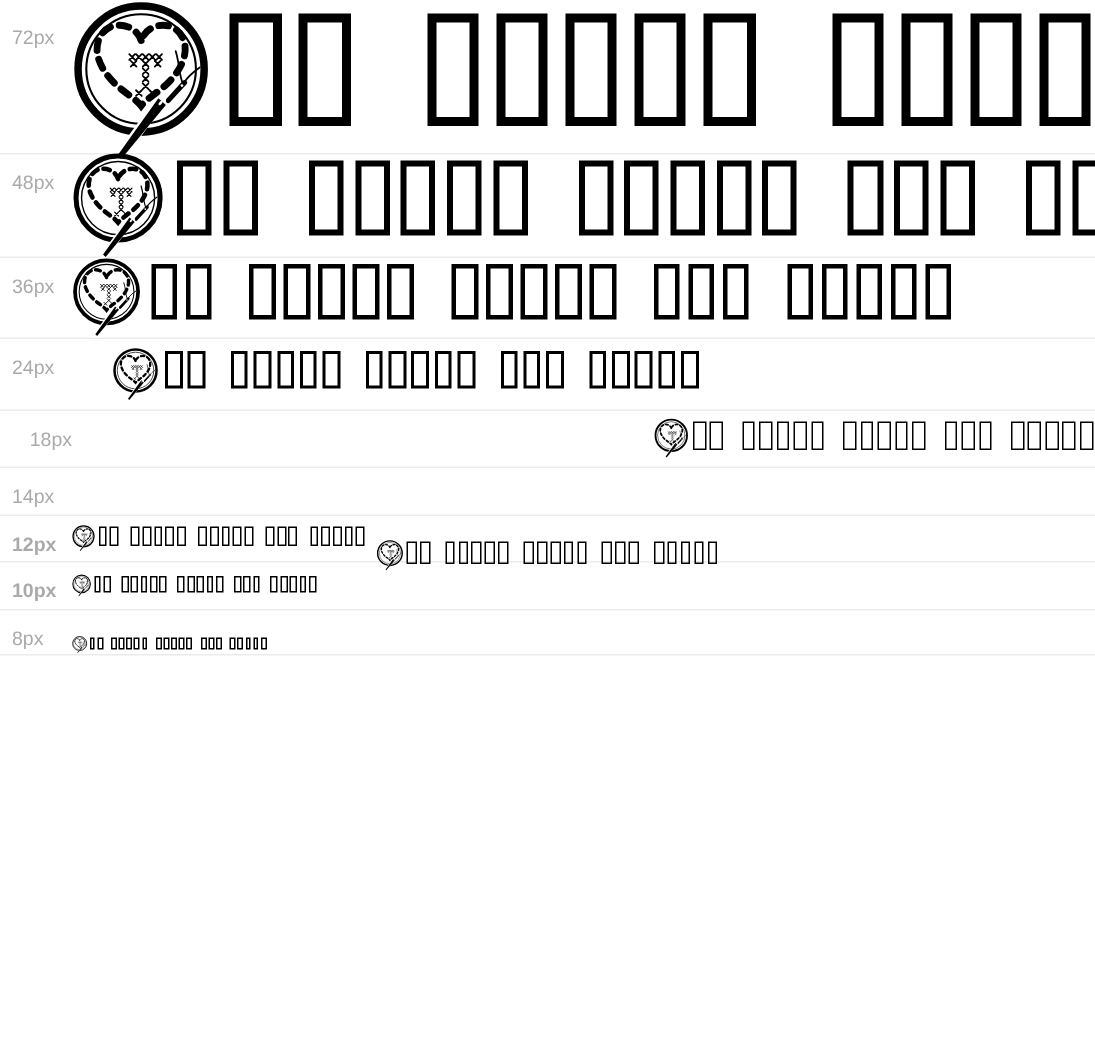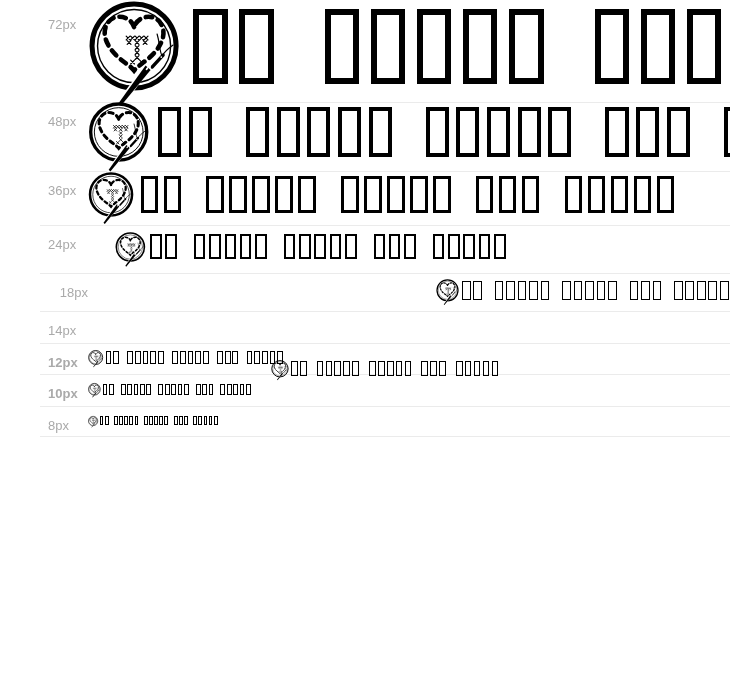--- a/index.html
+++ b/index.html
@@ -3,21 +3,21 @@
 <meta charset="utf-8">
 <style>
   html, body { margin: 0; padding: 0; }
   body {
     width: 730px; height: 700px;
     background: var(--bg, #fff);
     font-family: "Liberation Sans", sans-serif;
     overflow: hidden;
   }
   .stage { width: 730px; height: 700px; overflow: hidden; position: relative; background: var(--bg, #fff); }
-  .rows { margin-top: 6px; padding-left: 40px; }
+  .rows { margin-top: 6px; }
   .row {
     display: flex;
     align-items: center;
     box-sizing: border-box;
     border-bottom: 1px solid var(--divider, #ebebeb);
     overflow: visible;
   }
   .size-label {
     flex: 0 0 48px;
     box-sizing: border-box;
@@ -332,21 +332,21 @@
 
     <path d="M75,54 L64,66" stroke="currentColor" stroke-width="3.4" stroke-linecap="round" fill="none"></path>
     <circle cx="73.2" cy="56" r="0.9" fill="#fff"></circle>
 
     <path d="M59,66 L32,103" stroke="#fff" stroke-width="7" stroke-linecap="round" fill="none"></path>
     <polygon points="57.5,64.5 62.5,69 33.5,104 31,101.5" fill="currentColor"></polygon>
     <ellipse cx="59" cy="67.5" rx="0.9" ry="1.9" fill="#fff" transform="rotate(40 59 67.5)"></ellipse>
   </svg><span class="bx"></span><span class="bx"></span><span class="sp"></span><span class="bx"></span><span class="bx"></span><span class="bx"></span><span class="bx"></span><span class="bx"></span><span class="sp"></span><span class="bx"></span><span class="bx"></span><span class="bx"></span><span class="bx"></span><span class="bx"></span><span class="sp"></span><span class="bx"></span><span class="bx"></span><span class="bx"></span><span class="sp"></span><span class="bx"></span><span class="bx"></span><span class="bx"></span><span class="bx"></span><span class="bx"></span></div>
   </div>
 
-  <div class="row" style="height: 30px;">
+  <div class="row" style="height: 30px; align-items: flex-end;">
     <div class="size-label">8px</div>
     <div class="sample" style="font-size: 8px;"><svg viewBox="0 0 92 105" xmlns="http://www.w3.org/2000/svg" class="glyph">
 
     <circle cx="46" cy="45" r="42" fill="none" stroke="currentColor" stroke-width="5"></circle>
     <circle cx="46" cy="45" r="36.5" fill="none" stroke="currentColor" stroke-width="1.4"></circle>
 
     <path d="M46,26 C42,14 25,12 19,23 C12,35 22,49 30,56 C36,61.5 42,64.5 46,69.5 C50,64.5 56,61.5 62,56 C70,49 80,35 73,23 C67,12 50,14 46,26" fill="none" stroke="currentColor" stroke-width="4.6" stroke-dasharray="6.5 6" stroke-linecap="round"></path>
 
     <path fill="none" stroke="currentColor" stroke-width="1.2" stroke-linecap="round" d="
       M38.1,35.1 L41.9,38.9 M41.9,35.1 L38.1,38.9

